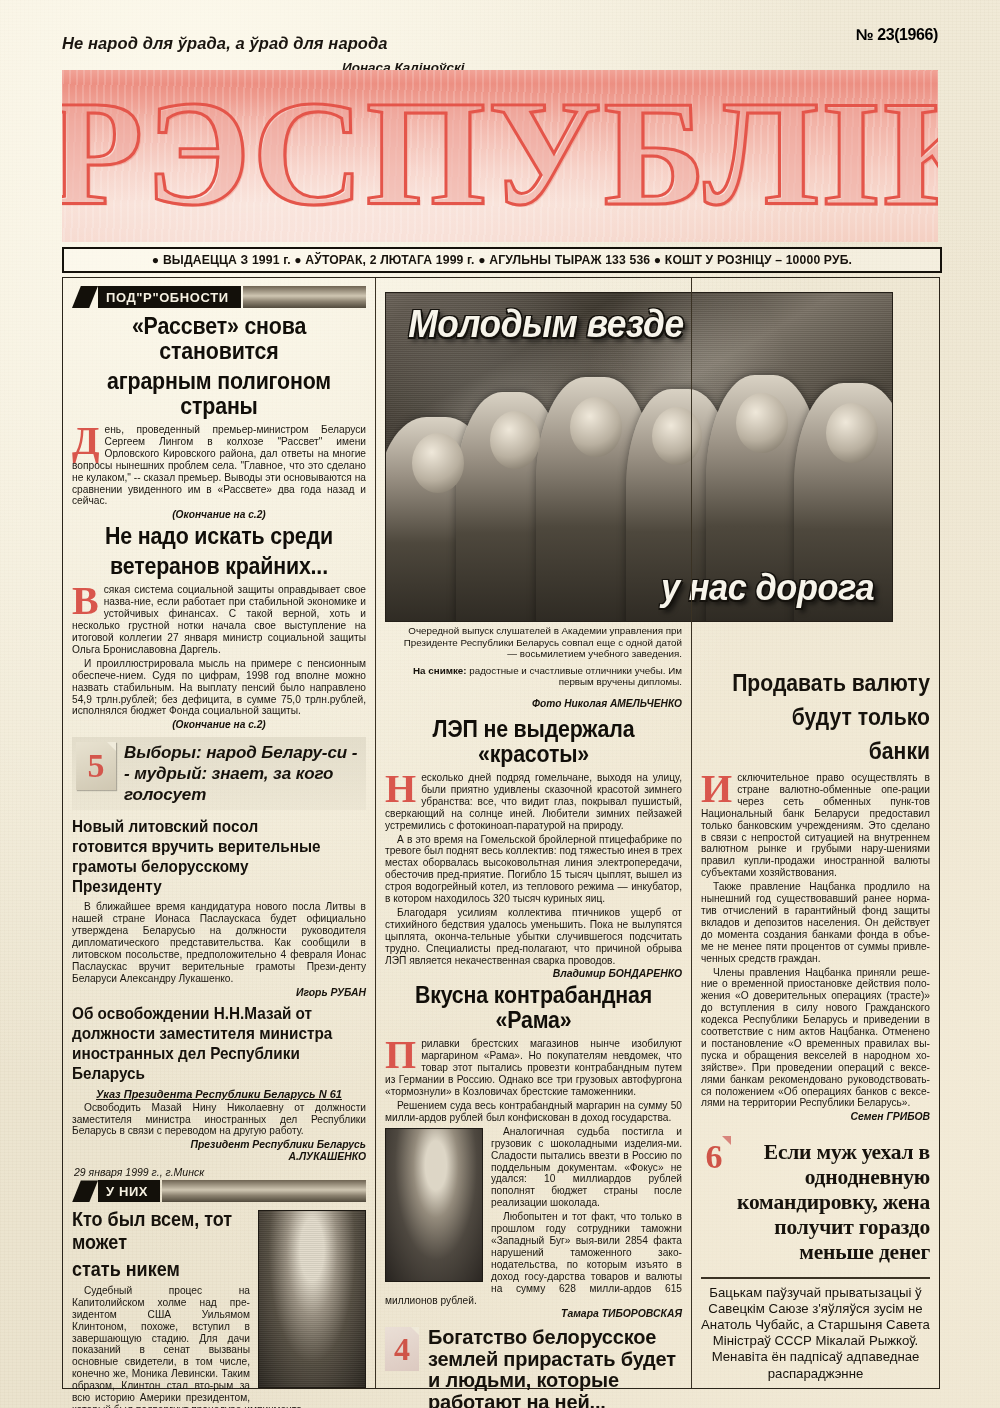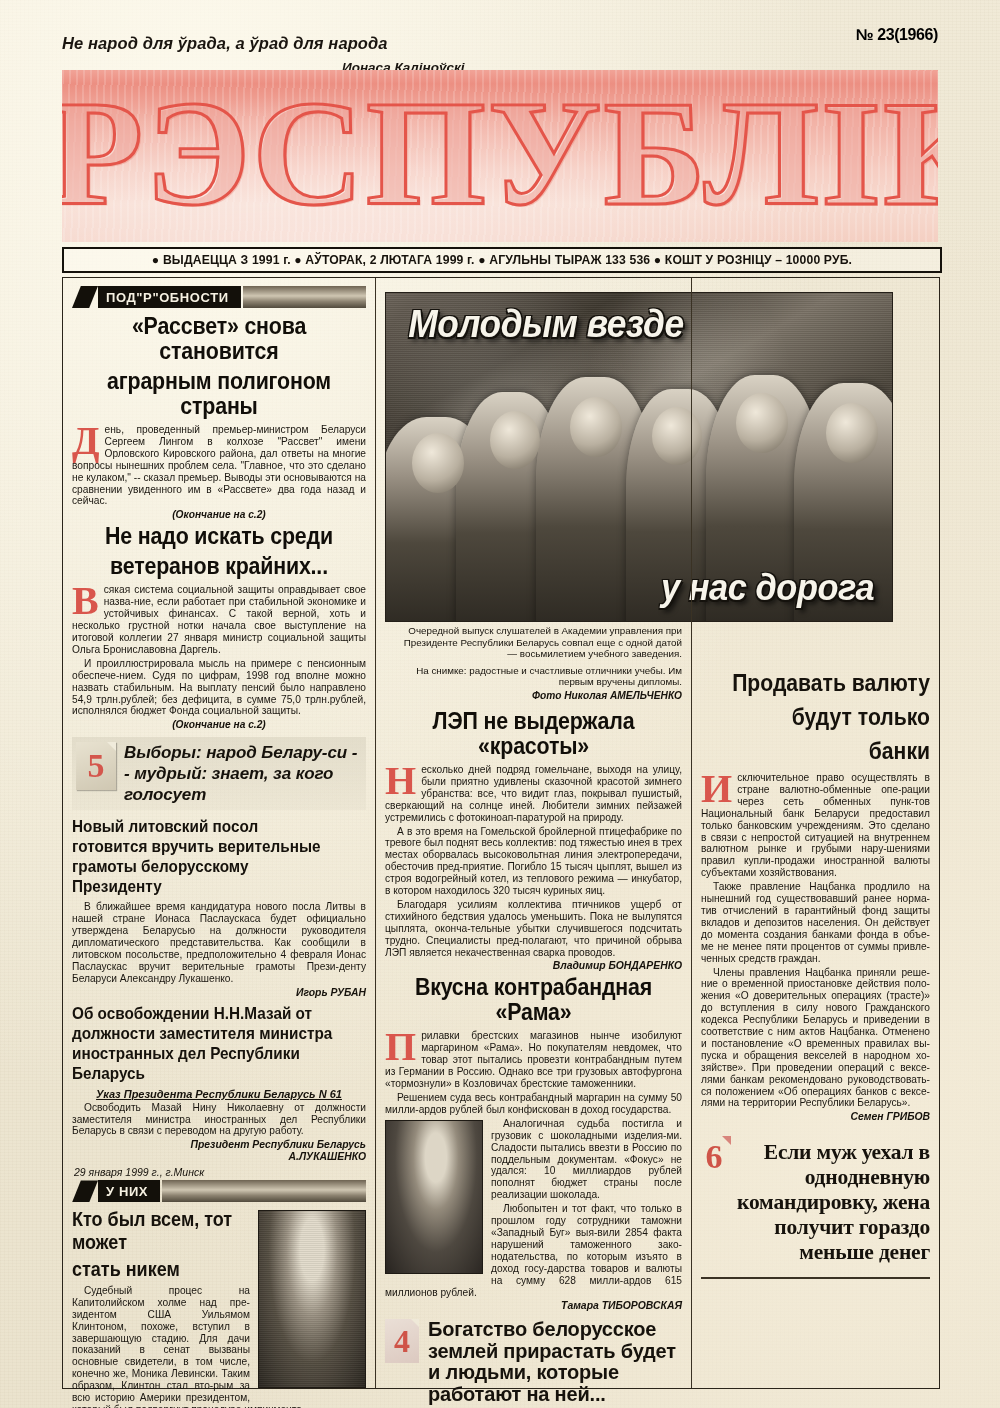--- a/index.html
+++ b/index.html
@@ -222,22 +222,22 @@
         background:radial-gradient(circle at 38% 32%, #efe8da, #b9b0a0 55%, #6d6557 100%);}
   .photo-txt{
     position:absolute;font-family:"Liberation Sans", sans-serif;font-weight:bold;font-style:italic;
     color:#f7f4ea;letter-spacing:-.5px;
     text-shadow:2px 2px 0 #15120d, -1.5px -1.5px 0 #15120d, 1.5px -1.5px 0 #15120d, -1.5px 1.5px 0 #15120d, 4px 4px 5px rgba(0,0,0,.7);
     transform:scaleX(.93);
   }
   #photo-title-1{left:12px;top:10px;font-size:38px;}
   #photo-title-2{right:10px;bottom:12px;font-size:37px;}
   .photo-cap{font-size:9.8px;line-height:11.6px;margin:5px 0 0 8px;text-align:right;}
-  .photo-cap b{font-weight:normal;}
-  .photo-credit{font-size:10.2px;font-weight:bold;font-style:italic;text-align:right;margin-top:2px;}
+  .photo-cap b{font-weight:bold;}
+  .photo-credit{font-size:10.2px;font-weight:bold;font-style:italic;text-align:right;margin-top:10px;}
 
   
   .portrait{
     float:right;width:106px;height:176px;margin:2px 0 4px 8px;
     border:1px solid #1e1a14;
     background:
       radial-gradient(ellipse at 50% 22%, #e2dbcb 0 16%, #9b9283 34%, #554e42 58%, #2b2721 100%),
       linear-gradient(180deg,#6d6557,#23201a);
   }
   .portrait:after{
@@ -406,16 +406,17 @@
         <div class="byline">Семен  ГРИБОВ</div>
       </div>
 
       <div class="teaser2" style="align-items:flex-start;margin-top:14px">
         <div class="tnumR">6</div>
         <div class="hl-serif-right" style="flex:1">Если муж уехал в однодневную командировку, жена получит гораздо меньше денег</div>
       </div>
 
       <div class="rule"></div>
 
+      <div class="blurb">Бацькам паўзучай прыватызацыі ў Савецкім Саюзе з'яўляўся зусім не Анатоль Чубайс, а Старшыня Савета Міністраў СССР Мікалай Рыжкоў. Менавіта ён падпісаў адпаведнае распараджэнне</div>
     </div>
 
   </div>
 </div>
 
 </body></html>

